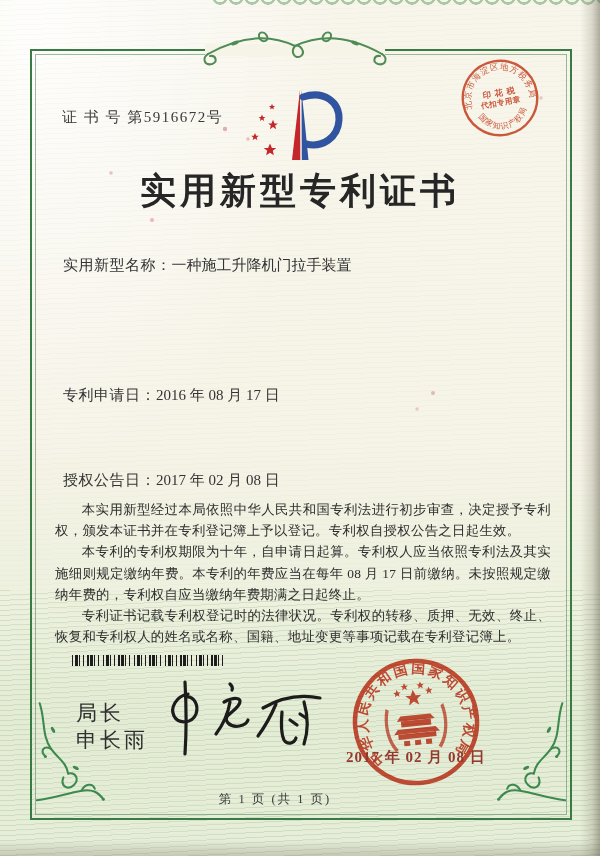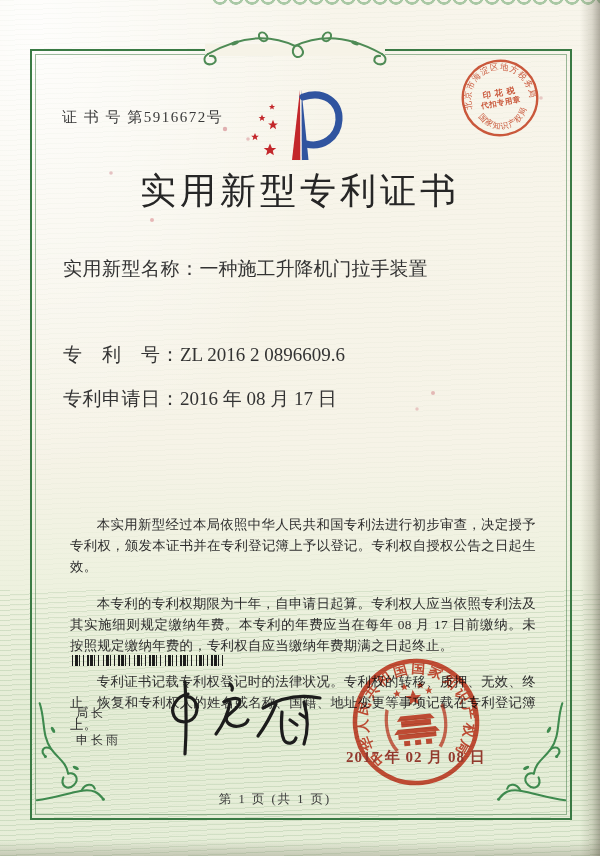--- a/index.html
+++ b/index.html
@@ -18,30 +18,30 @@
     background-image:radial-gradient(circle at 8px -3px, rgba(0,0,0,0) 5px, rgba(125,175,125,.75) 5.5px 7.5px, rgba(0,0,0,0) 8px);
     background-size:16px 10px;background-repeat:repeat-x;}
   .frame{position:absolute;left:30px;top:49px;width:538px;height:767px;border:2px solid #3a7a44;}
   .frame-inner{position:absolute;inset:3px;border:1px solid rgba(74,132,80,.55);}
   .speckles{position:absolute;left:0;top:0;width:2px;height:2px;border-radius:50%;
     box-shadow:224px 128px 0 1.2px rgba(196,88,100,.45),247px 138px 0 .8px rgba(196,88,100,.35),
       432px 392px 0 1px rgba(200,95,105,.4),416px 408px 0 .7px rgba(200,95,105,.3),
       110px 172px 0 .8px rgba(190,90,100,.35),540px 97px 0 .8px rgba(200,100,110,.3),
       151px 219px 0 1px rgba(205,90,100,.4);}
   .cert-no{position:absolute;left:62px;top:94px;font-size:15px;letter-spacing:1.5px;color:#3a3a3a;margin-top:14px;}
-  .title{position:absolute;left:0;right:0;top:167px;text-align:center;font-size:36px;font-weight:normal;letter-spacing:4px;color:#262626;}
+  .title{position:absolute;left:0;right:0;top:167px;text-align:center;font-size:36px;font-weight:bold;letter-spacing:4px;color:#262626;}
   .logo{position:absolute;left:244px;top:82px;}
-  .field{position:absolute;left:63px;right:23px;font-size:19px;color:#333;white-space:nowrap;}
+  .field{position:absolute;left:63px;right:23px;font-size:15px;color:#333;white-space:nowrap;}
   .field .lab{letter-spacing:.5px;}
   .f0{top:256px}.f1{top:300px}.f2{top:342px}.f3{top:386px}.f4{top:428px}.f5{top:471px}
   .paras{position:absolute;left:55px;top:499px;width:496px;font-size:13.4px;line-height:21.2px;color:#2e2e2e;text-align:justify;letter-spacing:.3px;}
-  .paras p{margin:15px;text-indent:2em;}
+  .paras p{margin:0;text-indent:2em;}
   .barcode{position:absolute;left:72px;top:655px;width:151px;height:11px;
     background:repeating-linear-gradient(90deg,#1d1d1d 0 1.5px,rgba(0,0,0,0) 1.5px 3px,#1d1d1d 3px 6px,rgba(0,0,0,0) 6px 7px,#1d1d1d 7px 8px,rgba(0,0,0,0) 8px 11px,#1d1d1d 11px 12px,rgba(0,0,0,0) 12px 15.5px);}
-  .signer{position:absolute;left:76px;top:700px;font-size:12px;color:#2f2f2f;letter-spacing:3px;line-height:27px;}
+  .signer{position:absolute;left:76px;top:700px;font-size:21px;color:#2f2f2f;letter-spacing:3px;line-height:27px;}
   .sig-svg{position:absolute;left:158px;top:676px;}
   .seal-wrap{position:absolute;left:350px;top:656px;width:132px;height:132px;transform:rotate(-6deg);mix-blend-mode:multiply;opacity:.93;}
   .seal-date{position:absolute;left:346px;top:748px;width:170px;font-size:15px;font-weight:bold;color:#93392d;letter-spacing:1px;z-index:5;}
   .stamp-wrap{position:absolute;left:460px;top:58px;width:80px;height:80px;transform:rotate(-10deg);mix-blend-mode:multiply;opacity:.9;}
   .flourish-top{position:absolute;left:200px;top:30px;width:190px;height:40px;}
   .flourish-top-bg{position:absolute;left:205px;top:44px;width:180px;height:12px;background:#f6f3e7;}
   .corner-bl{position:absolute;left:34px;top:700px;}
   .corner-br{position:absolute;left:492px;top:700px;transform:scaleX(-1);}
   .footer{position:absolute;left:0;right:50px;top:791px;text-align:center;font-size:12.5px;letter-spacing:2px;color:#3a3a3a;}
 </style>
@@ -98,22 +98,22 @@
     </g>
     <g fill="#30549f">
       <polygon points="57.5,8 57.8,78 64.5,78"></polygon>
     </g>
     <path d="M59 15 C80 8 96 20 95 38 C94 56 78 66 62 62" stroke="#30549f" stroke-width="7" fill="none" stroke-linecap="round"></path>
   </svg>
 
   <div class="title">实用新型专利证书</div>
 
   <div class="field f0"><span class="lab">实用新型名称：</span><span>一种施工升降机门拉手装置</span></div>
-  <div class="field f2"><span class="lab">专　利　号：</span><span>ZL 2016 2 0896609.6</span></div>
   <div class="field f3"><span class="lab">专利申请日：</span><span>2016 年 08 月 17 日</span></div>
+  <div class="field f5"><span class="lab">授权公告日：</span><span>2017 年 02 月 08 日</span></div>
 
   <div class="paras">
     <p>本实用新型经过本局依照中华人民共和国专利法进行初步审查，决定授予专利权，颁发本证书并在专利登记簿上予以登记。专利权自授权公告之日起生效。</p>
     <p>本专利的专利权期限为十年，自申请日起算。专利权人应当依照专利法及其实施细则规定缴纳年费。本专利的年费应当在每年 08 月 17 日前缴纳。未按照规定缴纳年费的，专利权自应当缴纳年费期满之日起终止。</p>
     <p>专利证书记载专利权登记时的法律状况。专利权的转移、质押、无效、终止、恢复和专利权人的姓名或名称、国籍、地址变更等事项记载在专利登记簿上。</p>
   </div>
 
   <div class="barcode"></div>
 
   <div class="signer">

